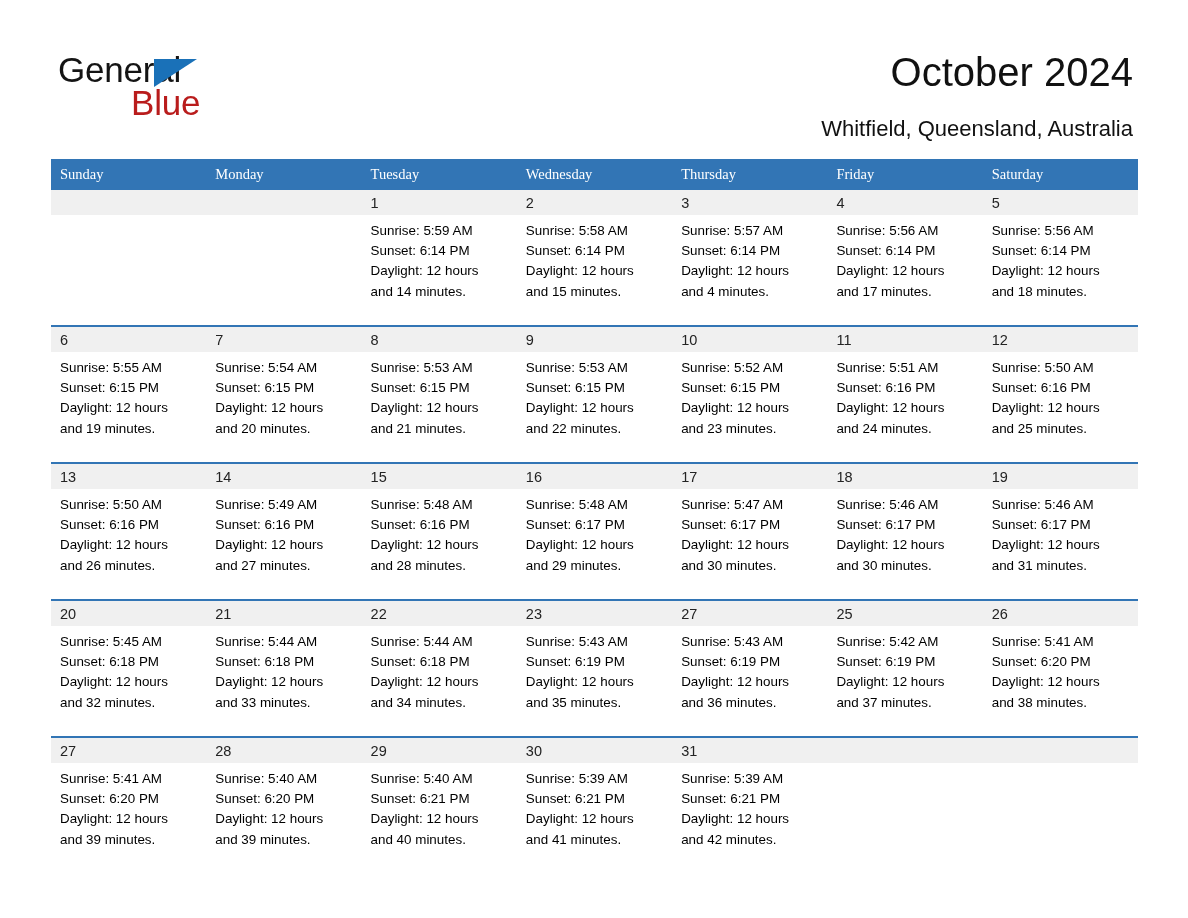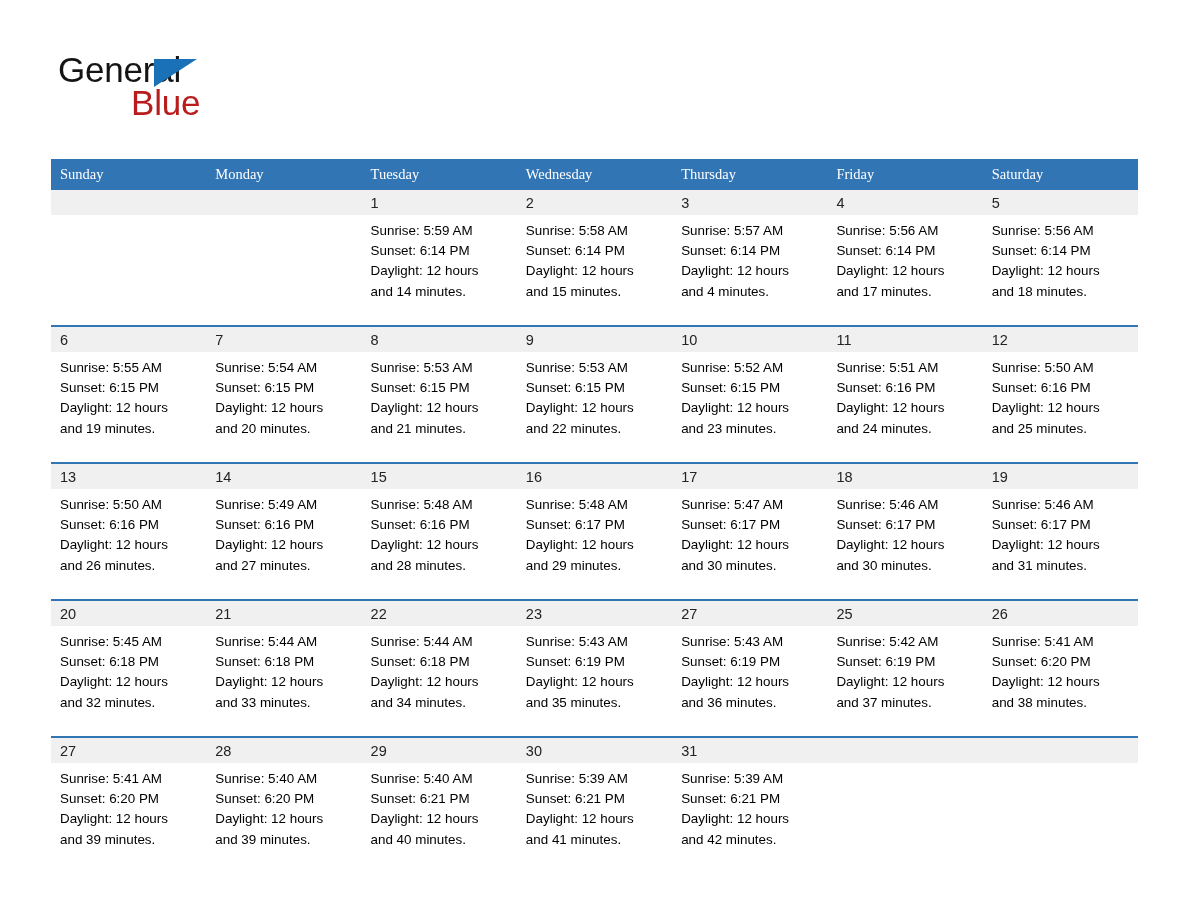--- a/index.html
+++ b/index.html
@@ -149,20 +149,22 @@
 <body>
 
 <div class="page">
 
   <div class="header">
     <div class="logo">
       <span class="logo-general">General</span>
       <span class="logo-triangle"></span>
       <span class="logo-blue">Blue</span>
     </div>
+    <h1 class="title">October 2024</h1>
+    <div class="subtitle">Whitfield, Queensland, Australia</div>
   </div>
 
   <table class="calendar">
     <thead>
       <tr>
         <th>Sunday</th>
         <th>Monday</th>
         <th>Tuesday</th>
         <th>Wednesday</th>
         <th>Thursday</th>

